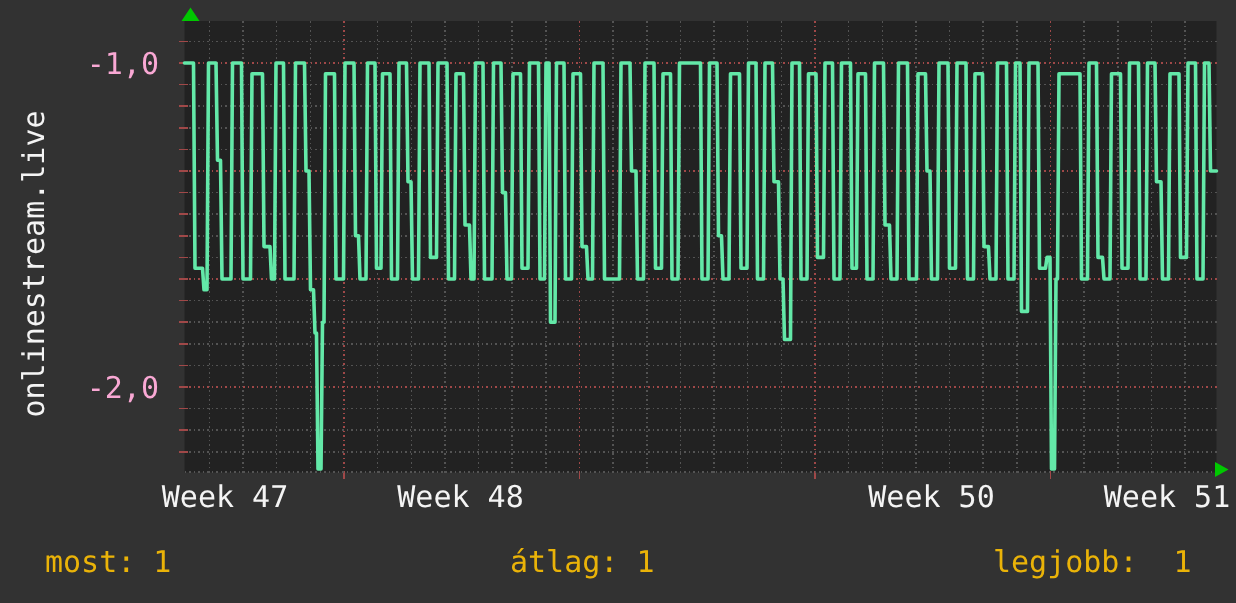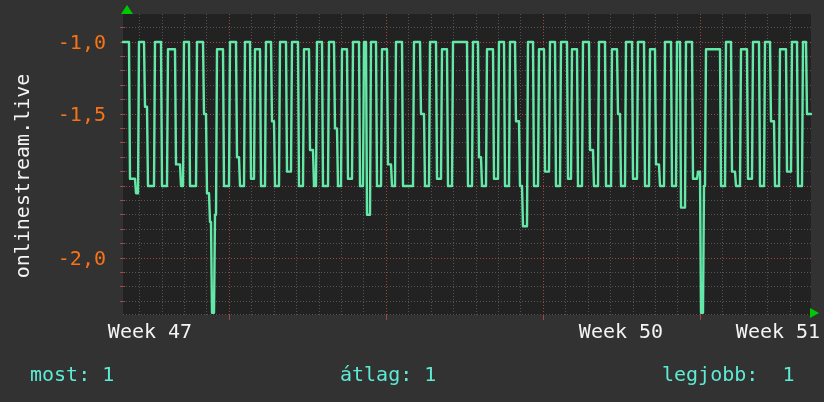--- a/index.html
+++ b/index.html
@@ -15,29 +15,29 @@
     transform:rotate(-90deg); transform-origin:center;
     font-size:20px; text-align:center; white-space:nowrap; color:#f4f4f4;
   }
   #plot {
     position:absolute; left:123px; top:14px; width:688px; height:301px;
     background:#222222;
   }
   #chart-svg { position:absolute; left:0; top:0; overflow:visible; display:block; }
   .ylab {
     position:absolute; width:84px; text-align:right; right:718px;
-    font-size:20px; height:22px; line-height:22px; color:#f97316;
+    font-size:20px; height:22px; line-height:22px; color:#f9a8d4;
   }
   .xlab {
     position:absolute; top:320px; font-size:20px; height:22px; line-height:22px;
     transform:translateX(-50%); white-space:nowrap; color:#f4f4f4;
   }
   .stat {
     position:absolute; top:362px; font-size:20px; height:24px; line-height:24px;
-    white-space:nowrap; color:#5eead4;
+    white-space:nowrap; color:#eab308;
   }
   .stat .val { margin-left:12px; }
   .arrow-up {
     position:absolute; left:121px; top:5px; width:0; height:0;
     border-left:6px solid transparent; border-right:6px solid transparent;
     border-bottom:9px solid #00c800;
   }
   .arrow-right {
     position:absolute; left:810px; top:308px; width:0; height:0;
     border-top:5px solid transparent; border-bottom:5px solid transparent;
@@ -45,21 +45,20 @@
   }
 </style>
 </head>
 <body>
 
 <div id="screen">
 
   <div class="vtitle">onlinestream.live</div>
 
   <div class="ylab" style="top:31px">-1,0</div>
-  <div class="ylab" style="top:103px">-1,5</div>
   <div class="ylab" style="top:247px">-2,0</div>
 
   <div class="arrow-up"></div>
 
   <div id="plot">
     <svg id="chart-svg" width="688" height="301" viewBox="0 0 688 301">
         <line x1="16.6" y1="0" x2="16.6" y2="301" stroke="#545454" stroke-width="1" stroke-dasharray="1 2" shape-rendering="crispEdges"></line>
         <line x1="39.03" y1="0" x2="39.03" y2="301" stroke="#545454" stroke-width="1" stroke-dasharray="1 2" shape-rendering="crispEdges"></line>
         <line x1="61.46" y1="0" x2="61.46" y2="301" stroke="#545454" stroke-width="1" stroke-dasharray="1 2" shape-rendering="crispEdges"></line>
         <line x1="83.88999999999999" y1="0" x2="83.88999999999999" y2="301" stroke="#545454" stroke-width="1" stroke-dasharray="1 2" shape-rendering="crispEdges"></line>
@@ -134,20 +133,21 @@
         <line x1="0" y1="287.20000000000005" x2="688" y2="287.20000000000005" stroke="#545454" stroke-width="1" stroke-dasharray="1 2" shape-rendering="crispEdges"></line>
         <line x1="-3.5" y1="287.20000000000005" x2="2" y2="287.20000000000005" stroke="#a04848" stroke-width="1" shape-rendering="crispEdges"></line>
         <line x1="0" y1="300.5" x2="688" y2="300.5" stroke="#545454" stroke-width="1" stroke-dasharray="1 2" shape-rendering="crispEdges"></line>
         <polyline points="0,28.0 6,28.0 7,164.8 12,164.8 13,179.2 15,179.2 16,28.0 21,28.0 22,92.8 24,92.8 25,172.0 31,172.0 32,28.0 38,28.0 39,172.0 44,172.0 45,35.2 52,35.2 53,150.4 57,150.4 58,172.0 60,172.0 61,28.0 66,28.0 67,172.0 73,172.0 74,28.0 80,28.0 81,100.0 83,100.0 84,179.2 86,179.2 87,208.0 88,208.0 89,298.7 91,298.7 92,200.8 93,200.8 94,35.2 100,35.2 101,172.0 106,172.0 107,28.0 113,28.0 114,143.2 116,143.2 117,172.0 121,172.0 122,28.0 127,28.0 128,164.8 131,164.8 132,35.2 137,35.2 138,172.0 142,172.0 143,28.0 148,28.0 149,107.2 151,107.2 152,172.0 156,172.0 157,28.0 163,28.0 164,157.6 168,157.6 169,28.0 175,28.0 176,172.0 180,172.0 181,35.2 186,35.2 187,136.0 190,136.0 191,172.0 193,172.0 194,28.0 199,28.0 200,172.0 205,172.0 206,28.0 211,28.0 212,114.4 214,114.4 215,172.0 218,172.0 219,35.2 224,35.2 225,164.8 229,164.8 230,28.0 236,28.0 237,172.0 240,172.0 241,28.0 243,28.0 244,200.8 247,200.8 248,28.0 253,28.0 254,172.0 258,172.0 259,35.2 264,35.2 265,150.4 268,150.4 269,172.0 272,172.0 273,28.0 279,28.0 280,172.0 290,172.0 291,28.0 297,28.0 298,100.0 301,100.0 302,172.0 306,172.0 307,28.0 313,28.0 314,164.8 318,164.8 319,35.2 324,35.2 325,172.0 329,172.0 330,28.0 344,28.0 345,172.0 349,172.0 350,28.0 355,28.0 356,143.2 358,143.2 359,172.0 363,172.0 364,35.2 370,35.2 371,164.8 375,164.8 376,28.0 381,28.0 382,172.0 386,172.0 387,28.0 392,28.0 393,107.2 396,107.2 397,172.0 399,172.0 400,212.3 404,212.3 405,28.0 410,28.0 411,172.0 415,172.0 416,35.2 421,35.2 422,157.6 426,157.6 427,28.0 432,28.0 433,172.0 437,172.0 438,28.0 444,28.0 445,164.8 448,164.8 449,35.2 454,35.2 455,172.0 459,172.0 460,28.0 466,28.0 467,136.0 470,136.0 471,172.0 475,172.0 476,28.0 482,28.0 483,172.0 488,172.0 489,35.2 494,35.2 495,100.0 497,100.0 498,172.0 502,172.0 503,28.0 509,28.0 510,164.8 514,164.8 515,28.0 521,28.0 522,172.0 526,172.0 527,35.2 532,35.2 533,150.4 536,150.4 537,172.0 541,172.0 542,28.0 548,28.0 549,172.0 553,172.0 554,28.0 557,28.0 558,193.6 562,193.6 563,28.0 569,28.0 570,164.8 574,164.8 575,157.6 577,157.6 578,298.7 580,298.7 581,172.0 582,172.0 583,35.2 597,35.2 598,172.0 602,172.0 603,28.0 608,28.0 609,157.6 612,157.6 613,172.0 617,172.0 618,35.2 624,35.2 625,164.8 629,164.8 630,28.0 636,28.0 637,172.0 641,172.0 642,28.0 647,28.0 648,107.2 651,107.2 652,172.0 656,172.0 657,35.2 663,35.2 664,157.6 668,157.6 669,28.0 674,28.0 675,172.0 679,172.0 680,28.0 683,28.0 684,100.0 688,100.0" fill="none" stroke="#63e8a8" stroke-width="2.4" stroke-linejoin="round" stroke-linecap="round"></polyline>
       </svg>
   </div>
 
   <div class="arrow-right"></div>
 
   <div class="xlab" style="left:150px">Week 47</div>
+  <div class="xlab" style="left:307px">Week 48</div>
   <div class="xlab" style="left:621px">Week 50</div>
   <div class="xlab" style="left:778px">Week 51</div>
 
   <div class="stat" style="left:30px">
     <span>most:</span><span class="val">1</span>
   </div>
   <div class="stat" style="left:340px">
     <span>átlag:</span><span class="val">1</span>
   </div>
   <div class="stat" style="left:662px">

